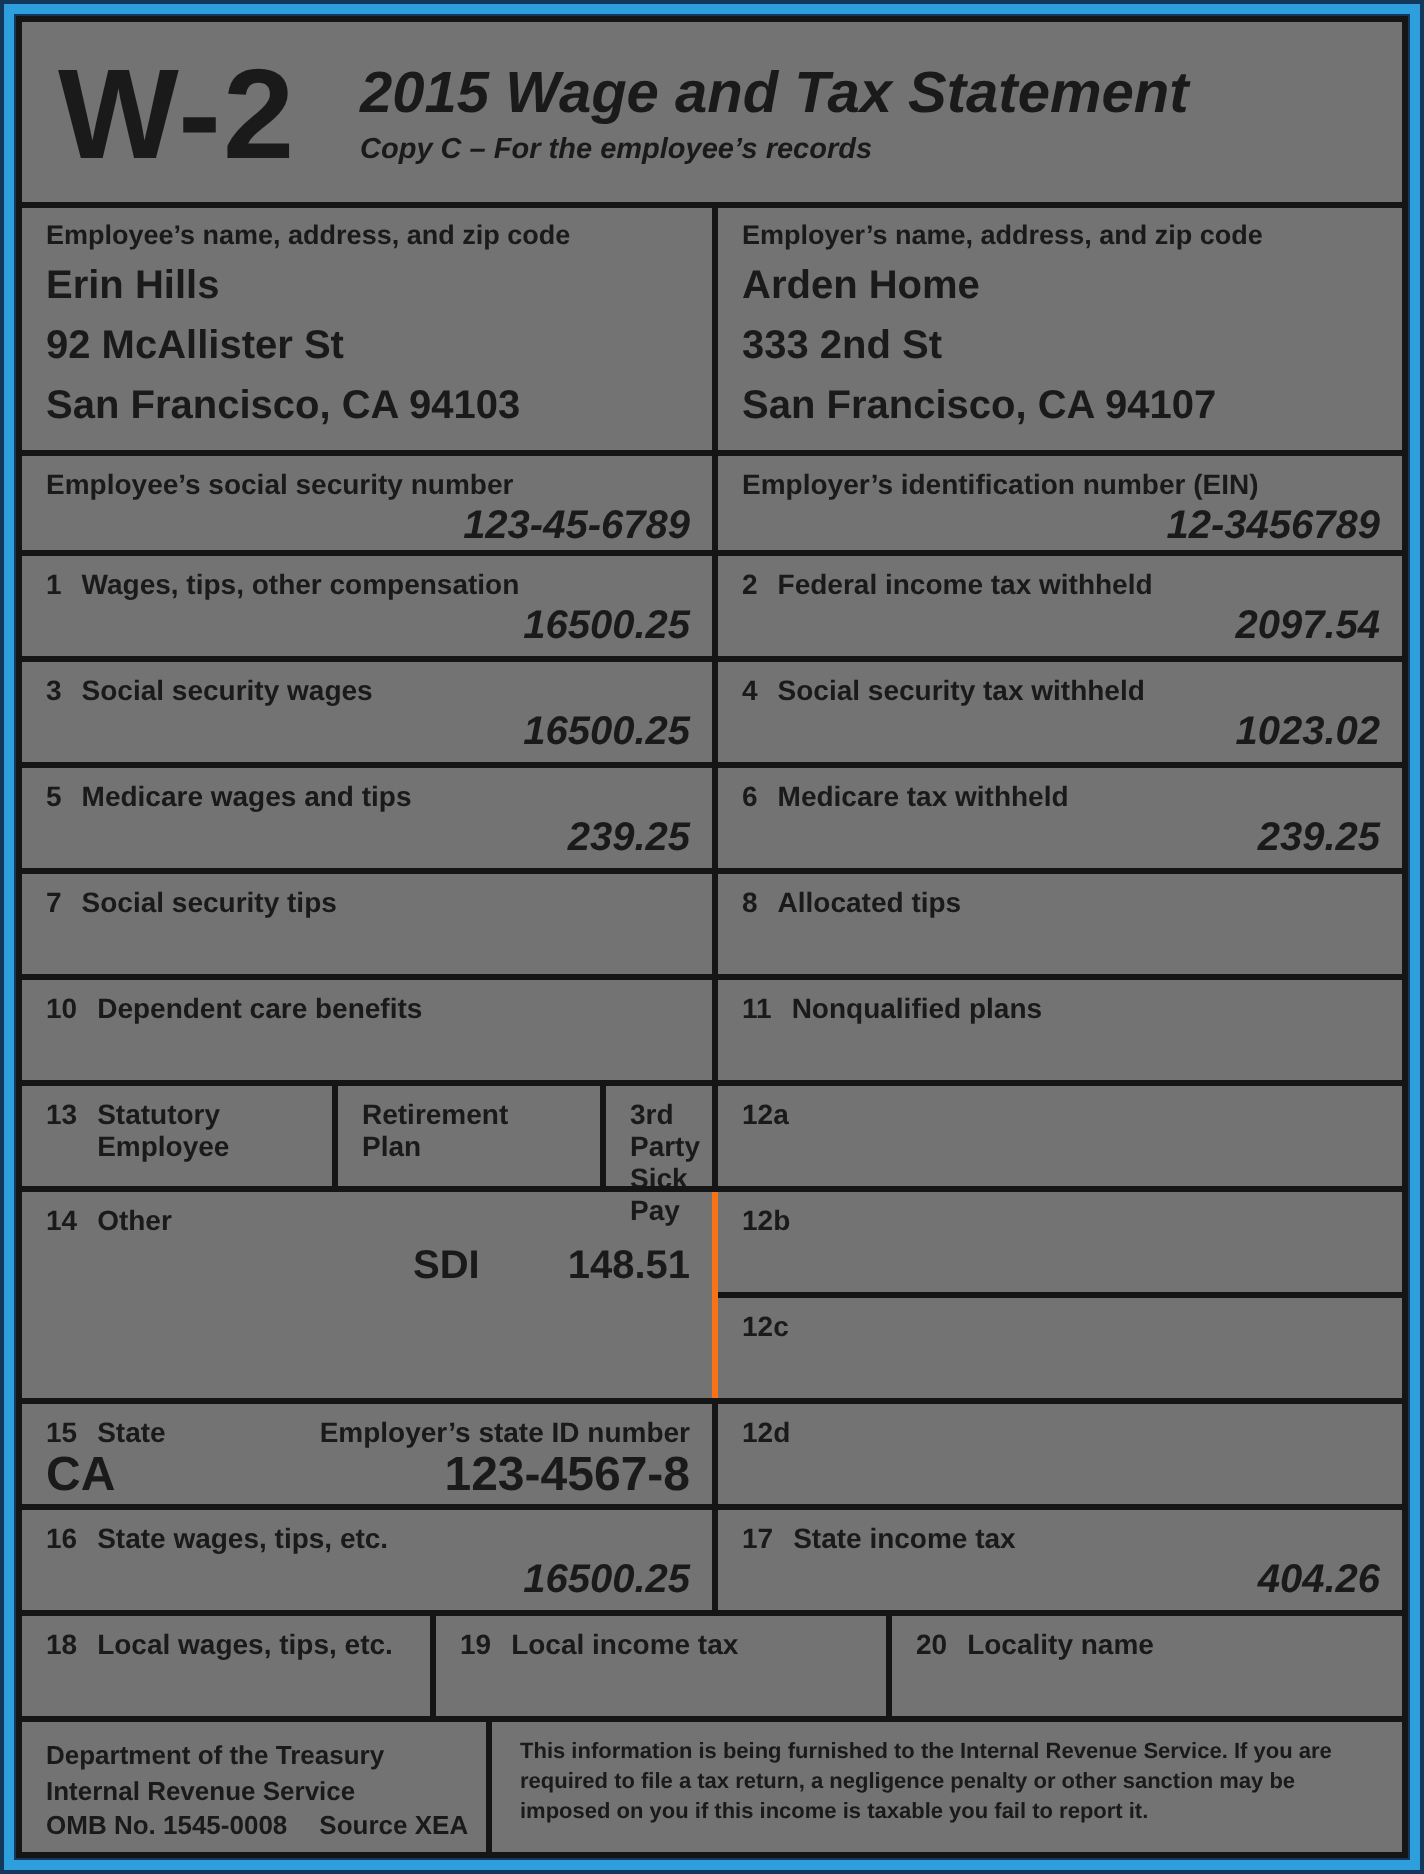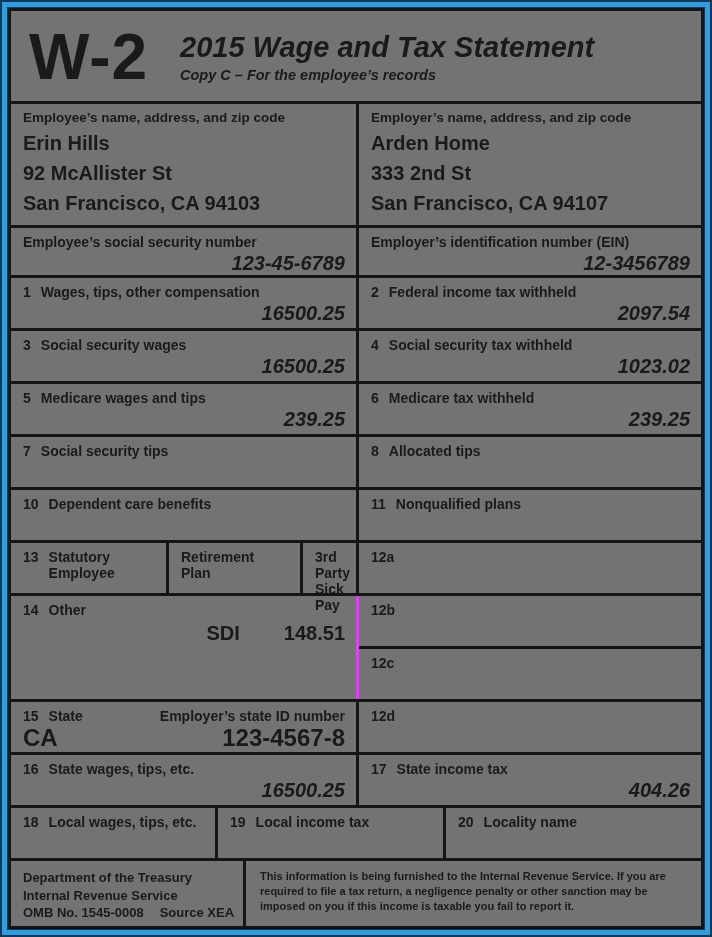--- a/index.html
+++ b/index.html
@@ -54,21 +54,21 @@
   
   .c13-wrap { display: flex; gap: 32px; }
   .c13 { padding: 6px 6px 4px 12px; font-size: 14px; font-weight: bold; display: flex; }
   .c13-1 { width: 136px; }
   .c13-2 { width: 112px; border-left: 3px solid #151515; }
   .c13-3 { flex: 1; border-left: 3px solid #151515; }
   .wrap { max-width: 86px; display: inline-block; }
 
   
   .cell-14 { width: 345px; padding: 6px 11px 4px 12px; }
-  .col-12bc { flex: 1; border-left: 3px solid #d946ef; display: flex; flex-direction: column; }
+  .col-12bc { flex: 1; border-left: 3px solid #f97316; display: flex; flex-direction: column; }
   .cell-12b { flex: 1; padding: 6px 11px 4px 12px; }
   .cell-12c { flex: 1; border-top: 3px solid #151515; padding: 6px 11px 4px 12px; }
   .value-line { display: flex; justify-content: flex-end; gap: 44px; font-size: 20px; font-weight: bold; margin-top: 4px; }
 
   
   .cell-3a { width: 204px; }
   .cell-3b { width: 228px; border-left: 3px solid #151515; }
   .cell-3c { flex: 1; border-left: 3px solid #151515; }
 
   

